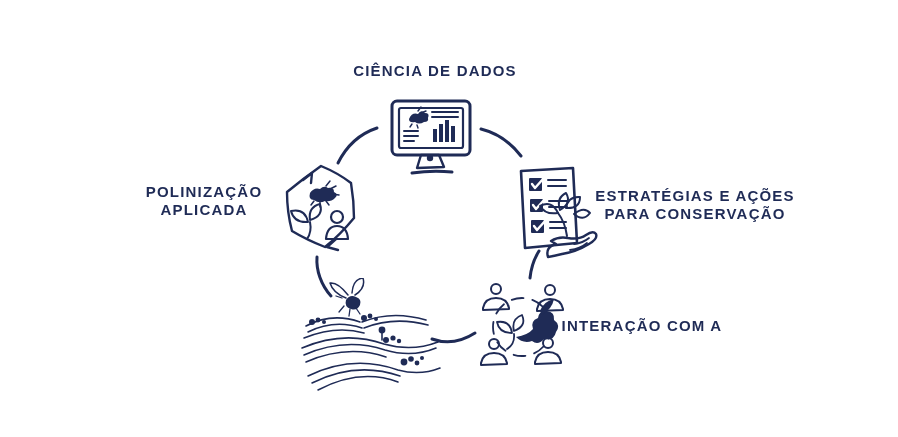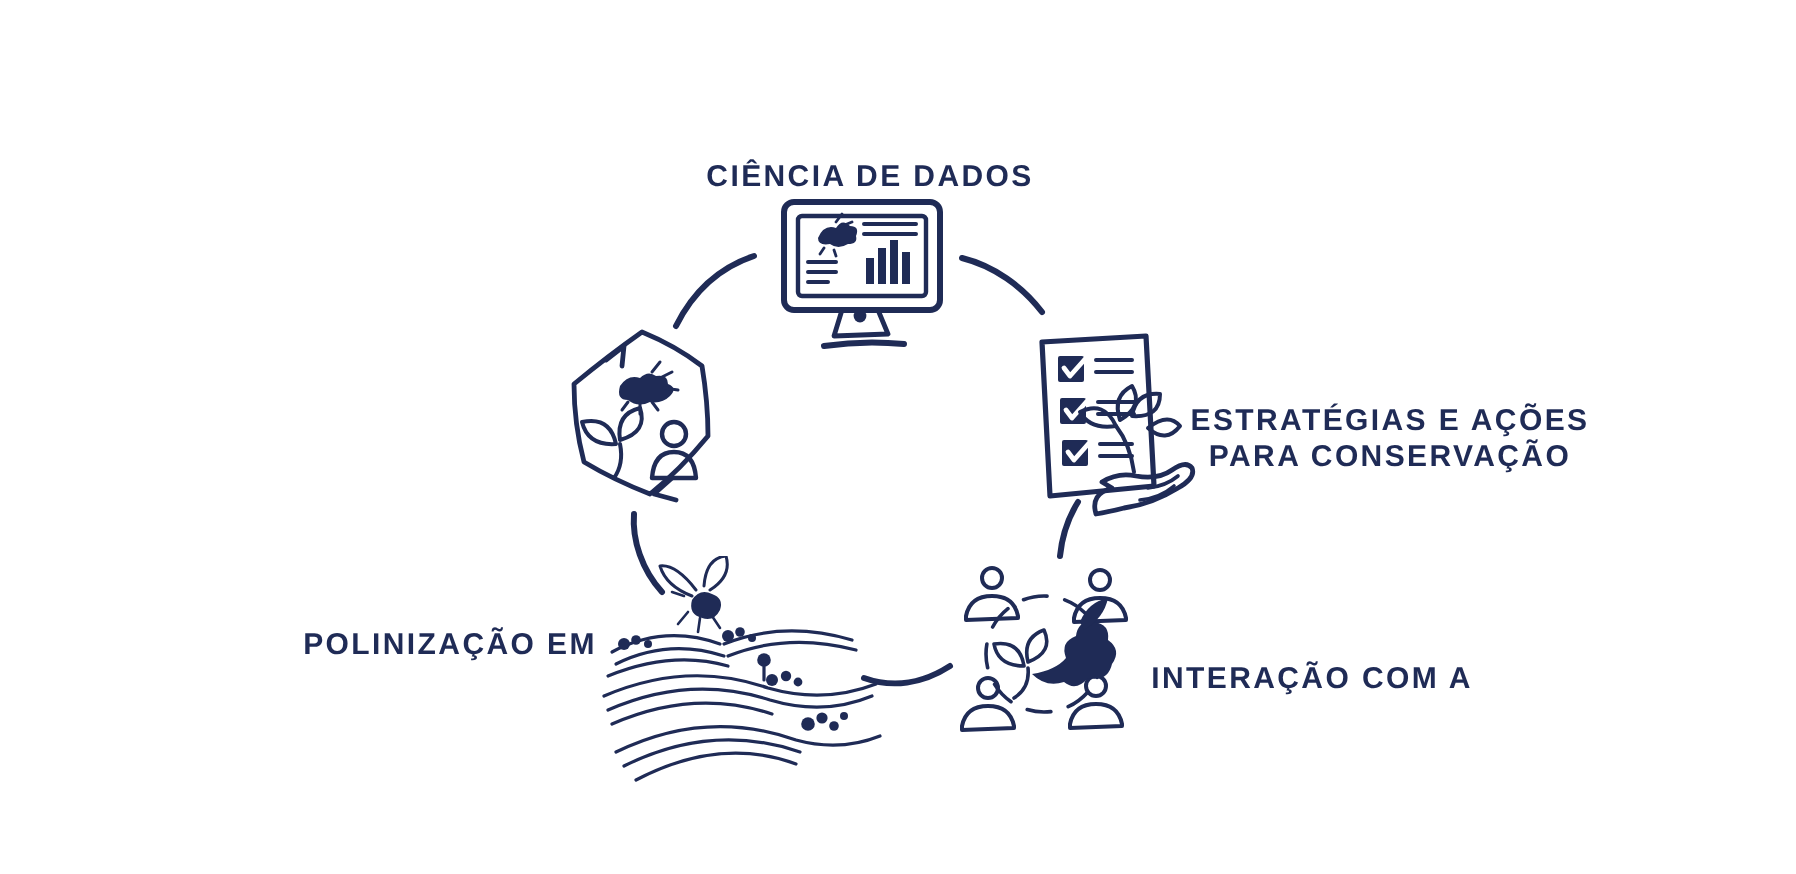--- a/index.html
+++ b/index.html
@@ -29,21 +29,21 @@
   <svg class="arcs" viewBox="0 0 898 437">
     <g fill="none" stroke="currentColor" stroke-width="3" stroke-linecap="round">
       <path d="M338,163 C346,147 359,134 377,128"></path>
       <path d="M481,129 C497,133 511,143 521,156"></path>
       <path d="M539,251 C534,259 531,268 530,278"></path>
       <path d="M475,333 C461,342 446,344 432,339"></path>
       <path d="M317,257 C316,270 321,285 331,296"></path>
     </g>
   </svg>
 
-  <div class="label" style="left:335px; top:80px; width:200px;">
+  <div class="label" style="left:335px; top:62px; width:200px;">
     <div>CIÊNCIA DE DADOS</div>
   </div>
 
   <div class="icon" style="left:386px; top:98px;">
     <svg width="92" height="80" viewBox="0 0 92 80">
       <g class="stroke">
         <rect x="6" y="3" width="78" height="54" rx="5" stroke-width="3"></rect>
         <rect x="13" y="10" width="64" height="40" rx="2" stroke-width="2.2"></rect>
         <path class="fill" d="M23,21 q3,-7 9,-5 q3,-5 7,-1 q5,0 3,5 q1,4 -4,4 q-5,3 -9,0 q-6,1 -6,-3 z"></path>
         <path d="M32,13 l3,-4 M35,15 l5,-2 M26,26 l-2,3 M31,27 l1,3" stroke-width="1.4"></path>
@@ -87,21 +87,21 @@
           <path d="M56,46 q-4,-12 6,-17 q6,10 -6,17 z"></path>
           <path d="M62,44 q2,-12 14,-11 q0,12 -14,11 z"></path>
           <path d="M70,50 q10,-8 16,-1 q-7,9 -16,1 z"></path>
         </g>
         <path d="M44,93 q-3,-10 8,-13 l-5,-3 q8,-5 17,-3 q11,2 18,-3 q7,-5 10,-1 q2,5 -7,10 q-13,8 -27,10 q-8,2 -14,3 z" stroke-width="2.4"></path>
         <path d="M70,80 q9,-1 15,-6 M66,86 q10,-1 17,-7" stroke-width="1.8"></path>
       </g>
     </svg>
   </div>
 
-  <div class="label" style="left:590px; top:202px; width:210px;">
+  <div class="label" style="left:590px; top:187px; width:210px;">
     <div>ESTRATÉGIAS E AÇÕES</div>
     <div>PARA CONSERVAÇÃO</div>
   </div>
 
   <div class="icon" style="left:474px; top:281px;">
     <svg width="96" height="92" viewBox="0 0 96 92">
       <g class="stroke" stroke-width="2">
         <circle cx="48" cy="46" r="29" stroke-width="1.8" stroke-dasharray="12 9"></circle>
         <circle cx="22" cy="8" r="5"></circle>
         <path d="M9,27 q2,-10 13,-10 q11,0 13,10 l0,1 l-26,1 z"></path>
@@ -111,26 +111,25 @@
         <path d="M7,82 q2,-10 13,-10 q11,0 13,10 l0,1 l-26,1 z"></path>
         <circle cx="74" cy="62" r="5"></circle>
         <path d="M61,81 q2,-10 13,-10 q11,0 13,10 l0,1 l-26,1 z"></path>
         <path d="M38,52 q-13,0 -15,-11 q13,-2 15,11 z M40,50 q-3,-12 8,-16 q5,11 -8,16 z M40,53 q1,10 -7,15" stroke-width="1.8"></path>
         <path class="fill" d="M42,56 q12,-2 17,-8 q-3,-8 5,-11 q1,-8 9,-7 q8,1 7,9 q7,5 2,12 q-2,9 -12,7 q-6,7 -12,2 q-9,3 -16,-4 z"></path>
         <path class="fill" d="M66,30 q4,-10 14,-12 q-2,10 -12,16 z"></path>
       </g>
     </svg>
   </div>
 
-  <div class="label" style="left:566px; top:317px; width:180px;margin-top:14px;">
+  <div class="label" style="left:552px; top:317px; width:180px;">
     <div>INTERAÇÃO COM A</div>
   </div>
 
   <div class="label" style="left:140px; top:314px; width:170px;">
-    <div>POLINIZAÇÃO EM</div>
   </div>
 
   <div class="icon" style="left:298px; top:278px;">
     <svg width="144" height="118" viewBox="0 0 144 118">
       <g class="stroke" stroke-width="1.6">
         <path d="M50,17 q-10,-13 -18,-12 q3,10 16,15 M54,15 q1,-14 11,-15 q3,10 -8,17" stroke-width="1.5"></path>
         <path class="fill" d="M48,22 q4,-6 10,-3 q6,2 4,8 q-3,6 -9,4 q-7,-2 -5,-9 z"></path>
         <path d="M46,28 l-5,6 M52,31 l-1,7 M58,30 l4,6 M44,20 l-6,-2" stroke-width="1.3"></path>
         <path d="M8,48 Q34,34 62,44 M10,54 Q36,41 64,50 M6,60 Q38,47 66,55"></path>
         <path d="M64,44 Q94,32 128,42 M66,50 Q96,38 130,47"></path>
@@ -150,20 +149,24 @@
             <circle cx="113" cy="81" r="2.8"></circle>
             <circle cx="119" cy="85" r="2.4"></circle>
             <circle cx="124" cy="80" r="2"></circle>
           <circle cx="84" cy="52" r="3.4"></circle>
         </g>
         <path d="M84,62 l0,-8"></path>
       </g>
     </svg>
   </div>
 
+  <div class="label" style="left:129px; top:183px; width:150px;">
+    <div>POLINIZAÇÃO</div>
+    <div>APLICADA</div>
+  </div>
 
   <div class="icon" style="left:274px; top:160px;">
     <svg width="90" height="94" viewBox="0 0 90 94">
       <g class="stroke" stroke-width="2.4">
         <path d="M47,6 Q64,13 77,23 Q80,41 80,58 Q66,75 51,87 Q33,80 18,71 Q13,52 13,32 Q30,18 47,6 Z"></path>
         <path d="M29,20 l9,-7 l-1,10"></path>
         <path d="M62,79 l-9,8 l11,3"></path>
         <path class="fill" d="M36,33 q4,-6 10,-4 q4,-4 8,-1 q6,-1 6,4 q5,2 1,6 q-4,4 -10,3 q-6,3 -11,-1 q-6,0 -4,-7 z"></path>
         <path d="M52,26 l4,-5 M56,29 l6,-3 M58,34 l7,1 M40,41 l-3,4 M46,42 l0,5 M52,41 l3,4" stroke-width="1.5"></path>
         <path d="M34,62 q-14,1 -17,-11 q14,-3 17,11 z" stroke-width="2"></path>

